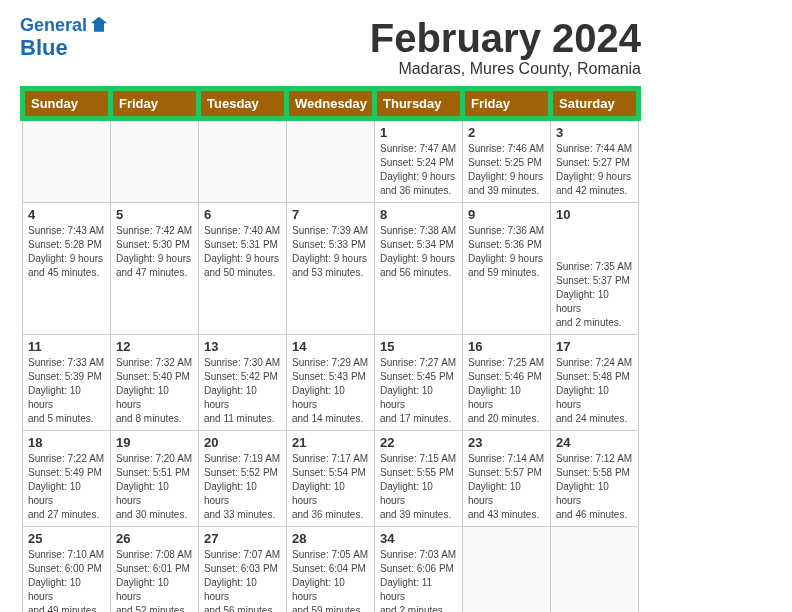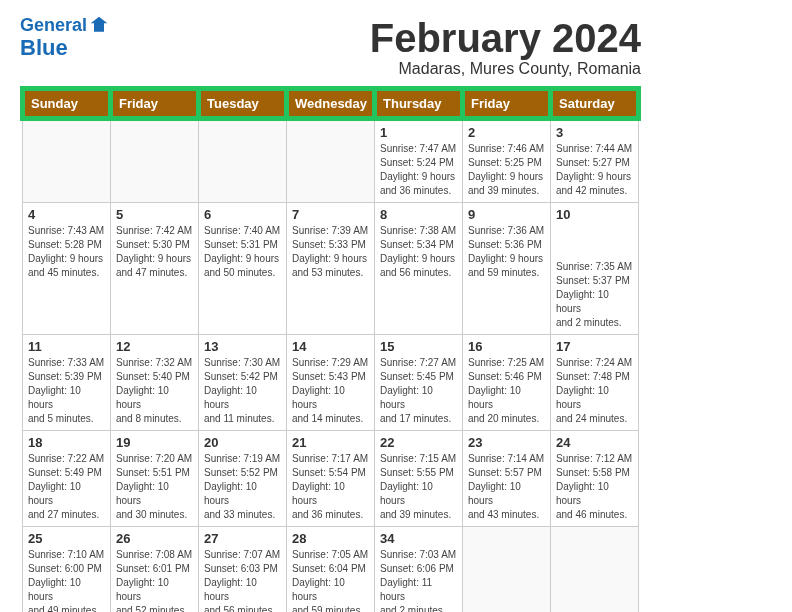--- a/index.html
+++ b/index.html
@@ -245,21 +245,21 @@
           <td>
             <div class="day-number">16</div>
             <div class="day-info" style="white-space: pre-line;">Sunrise: 7:25 AM
 Sunset: 5:46 PM
 Daylight: 10 hours
 and 20 minutes.</div>
           </td>
           <td>
             <div class="day-number">17</div>
             <div class="day-info" style="white-space: pre-line;">Sunrise: 7:24 AM
-Sunset: 7:48 PM
+Sunset: 5:48 PM
 Daylight: 10 hours
 and 24 minutes.</div>
           </td>
         </tr>
         <tr>
           <td>
             <div class="day-number">18</div>
             <div class="day-info" style="white-space: pre-line;">Sunrise: 7:22 AM
 Sunset: 5:49 PM
 Daylight: 10 hours

